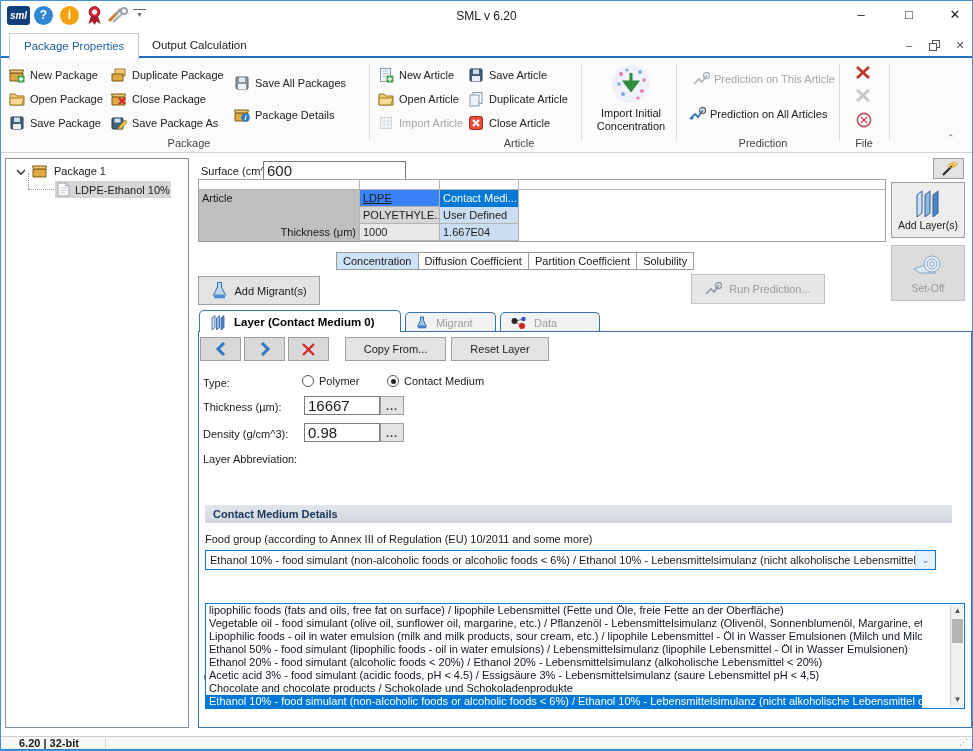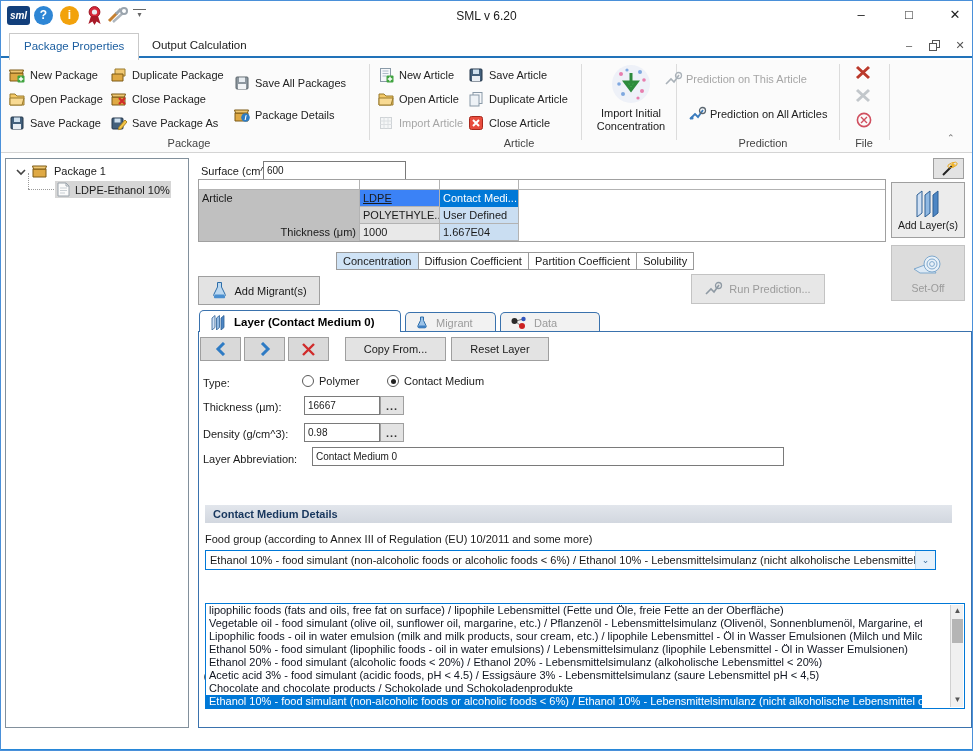--- a/index.html
+++ b/index.html
@@ -26,21 +26,21 @@
   
   #ribbon{left:0;top:59px;width:100%;height:93px;background:#fbfbfb;border-bottom:1px solid #d4d4d4;}
   .ritem{position:absolute;height:17px;display:flex;align-items:center;gap:5px;font-size:11px;white-space:nowrap;color:#222;}
   .ritem.disabled{color:#a6a6a6;}
   .rdivider{position:absolute;top:4px;width:1px;height:76px;background:#dcdcdc;}
   .rgrouplabel{position:absolute;top:77px;font-size:11px;color:#444;transform:translateX(-50%);white-space:nowrap;}
   .ico16{width:16px;height:16px;flex:0 0 16px;display:inline-block;}
   
   #treepanel{left:4px;top:157px;width:184px;height:570px;background:#fff;border:1px solid #82909c;}
   #mainarea{left:192px;top:157px;width:779px;height:571px;background:#fff;}
-  .tb{background:#fff;border:1px solid #7a7a7a;font-size:10px;padding:1px 3px;line-height:15px;white-space:nowrap;overflow:hidden;}
+  .tb{background:#fff;border:1px solid #7a7a7a;font-size:15px;padding:1px 3px;line-height:15px;white-space:nowrap;overflow:hidden;}
   .btn{background:#e3e3e3;border:1px solid #9f9f9f;display:flex;align-items:center;justify-content:center;font-size:11px;gap:6px;}
   .btn.disabled{background:#e7e7e7;border-color:#c3c3c3;color:#9b9b9b;}
   
   .cell{position:absolute;font-size:11px;line-height:17px;padding:0 3px;white-space:nowrap;overflow:hidden;border-right:1px solid #b3b3b3;border-bottom:1px solid #b3b3b3;}
   
   .ctab{height:18px;line-height:17px;padding:0 6px;border:1px solid #9a9a9a;border-left:none;background:#fff;font-size:11px;white-space:nowrap;}
   .ctab:first-child{border-left:1px solid #9a9a9a;}
   .ctab.sel{background:#cfe3f6;}
   
   .ltab{position:absolute;border:1px solid #3a72ad;border-bottom:none;border-radius:5px 5px 0 0;background:#f2f2f2;
@@ -267,21 +267,21 @@
         <path d="M20 9v13M14 18l6 8 6-8z" fill="#3fae4f" stroke="#2c8a3c" stroke-width="3"></path>
           </svg>
       </span>
       <span style="font-size:11px;text-align:center;line-height:13px;margin-top:3px;">
         <span>Import Initial</span><br><span>Concentration</span>
       </span>
     </div>
     <div class="rdivider" style="left:675px;"></div>
     <div class="rgrouplabel" style="left:518px;">Article</div>
 
-    <div class="ritem disabled" style="left:664px;top:10px;">
+    <div class="ritem disabled" style="left:692px;top:10px;">
       <span class="ico16">
           <svg width="18" height="16" viewBox="0 0 18 16">
             <polyline points="1,13 6,8 9,11 14,4" fill="none" stroke="#aab2b9" stroke-width="1.6"></polyline>
             <circle cx="13.5" cy="4.5" r="3" fill="none" stroke="#aab2b9" stroke-width="1.3"></circle>
           </svg>
         </span>
       <span>Prediction on This Article</span>
     </div>
     <div class="ritem" style="left:688px;top:45px;">
       <span class="ico16">
@@ -495,21 +495,20 @@
 
       <div class="abs" style="left:4px;top:69px;">Thickness (µm):</div>
       <div class="abs tb" style="left:105px;top:64px;width:76px;height:19px;">16667</div>
       <div class="abs btn dots3" style="left:181px;top:64px;width:24px;height:19px;">...</div>
 
       <div class="abs" style="left:4px;top:96px;">Density (g/cm^3):</div>
       <div class="abs tb" style="left:105px;top:91px;width:76px;height:19px;">0.98</div>
       <div class="abs btn dots3" style="left:181px;top:91px;width:24px;height:19px;">...</div>
 
       <div class="abs" style="left:4px;top:121px;">Layer Abbreviation:</div>
-      <div class="abs tb" style="left:113px;top:115px;width:472px;height:19px;">Contact Medium 0</div>
 
       <div class="abs grouphdr" style="left:6px;top:173px;width:747px;height:18px;">Contact Medium Details</div>
       <div class="abs" style="left:6px;top:201px;">Food group (according to Annex III of Regulation (EU) 10/2011 and some more)</div>
 
       <div class="abs" id="foodcombo" style="left:6px;top:218px;width:731px;height:20px;">
         <div class="nowrap" style="flex:1;line-height:18px;padding:0 4px;">Ethanol 10% - food simulant (non-alcoholic foods or alcoholic foods &lt; 6%) / Ethanol 10% - Lebensmittelsimulanz (nicht alkoholische Lebensmittel oc</div>
         <div style="width:20px;background:#e5f1fb;border-left:1px solid #b8d6ee;text-align:center;line-height:18px;color:#3c6f9e;font-size:9px;">⌄</div>
       </div>
 
       <div class="abs" id="foodlist" style="left:6px;top:244px;width:760px;height:106px;margin-top:27px;">
@@ -532,15 +531,20 @@
         <span class="radio" style="position:absolute;left:2px;top:4px;"></span>
         <span class="abs" style="left:19px;top:4px;">Realistic Case</span>
         <span class="abs" style="left:113px;top:4px;">A:</span>
         <span class="abs tb" style="left:125px;top:0;width:63px;height:19px;">0</span>
         <span class="abs" style="left:236px;top:4px;">B:</span>
         <span class="abs tb" style="left:248px;top:0;width:58px;height:19px;">0</span>
       </div>
     </div>
   </div>
 
+  <div class="abs" id="statusbar">
+    <span class="abs" style="left:18px;top:0;font-weight:bold;">6.20 | 32-bit</span>
+    <span class="abs" style="left:104px;top:1px;width:1px;height:11px;background:#d4d4d4;"></span>
+    <span class="abs" style="right:4px;top:0;color:#9a9a9a;font-size:9px;">⋰</span>
+  </div>
   <div class="abs" id="bottomstrip"></div>
 
 </div>
 
 </body></html>

